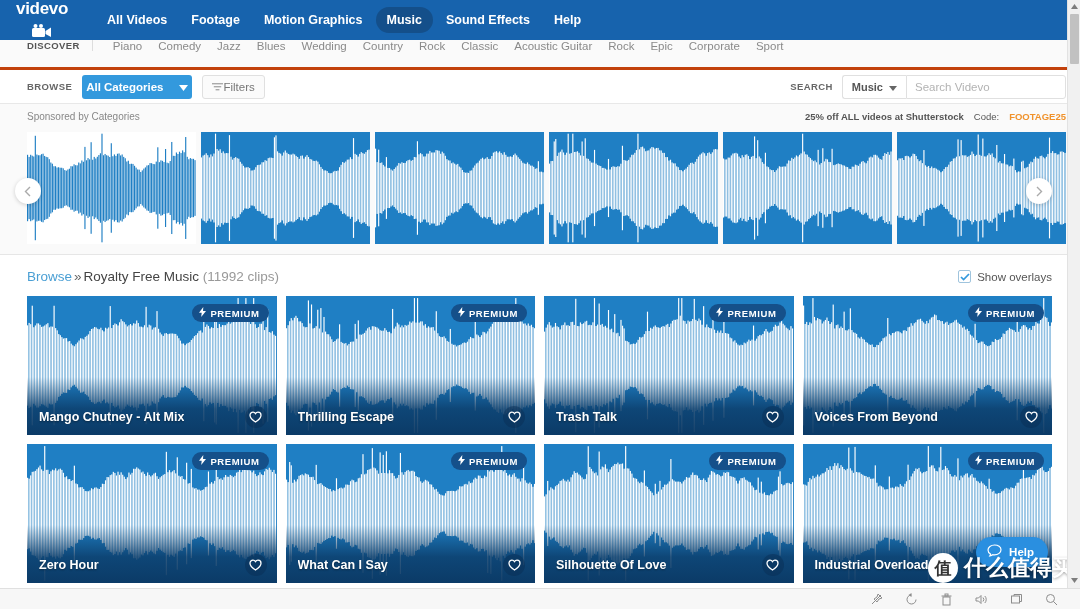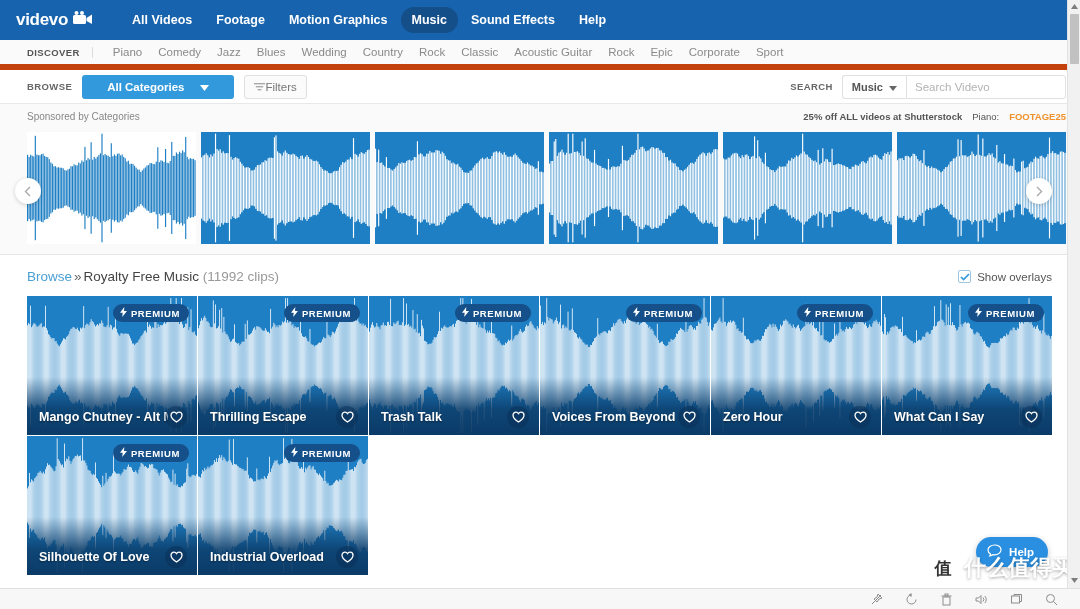--- a/index.html
+++ b/index.html
@@ -14,21 +14,21 @@
 
   
   .topnav {
     height: 40px;
     background: #1763ad;
     display: flex;
     align-items: center;
     padding: 0 14px 0 16px;
     position: relative;
   }
-  .logo { display: flex; align-items: center; gap: 5px; margin-right: 28px; }
+  .logo { display: flex; align-items: center; gap: 5px; margin-right: 28px; flex-direction: column; }
   .logo-text {
     color: #fff; font-size: 17px; font-weight: bold; letter-spacing: -0.3px;
   }
   .logo-cam { display: block; }
   .nav-links { display: flex; align-items: center; gap: 2px; }
   .nav-link {
     color: #fff; font-size: 12.5px; font-weight: bold;
     padding: 6px 11px; border-radius: 13px; white-space: nowrap;
     text-decoration: none; cursor: pointer;
   }
@@ -40,22 +40,22 @@
   .join-btn {
     background: #f0922b; color: #fff; font-weight: bold; font-size: 12px;
     border: none; border-radius: 15px; padding: 7px 15px 7px 12px;
     display: flex; align-items: center; gap: 5px; cursor: pointer;
     white-space: nowrap;
   }
   .login-link { color: #fff; font-size: 12px; font-weight: bold; cursor: pointer; }
 
   
   .discover-row {
-    height: 30px; background: #fafafa; border-bottom: 6px solid #c2410c;
-    display: flex; align-items: center; padding-left: 27px; gap: 0;
+    height: 30px; background: #fafafa; border-bottom: 3px solid #c2410c;
+    display: flex; align-items: flex-start; padding-left: 27px; gap: 0;
   }
   .discover-label {
     font-size: 9.5px; font-weight: bold; color: #555; letter-spacing: 0.4px;
     padding-right: 12px; border-right: 1px solid #ddd; margin-right: 12px;
   }
   .discover-item {
     font-size: 11.5px; color: #8a8a8a; padding: 0 8px; cursor: pointer;
     white-space: nowrap;
   }
 
@@ -63,21 +63,21 @@
   .browse-row {
     height: 34px; background: #fff; border-bottom: 1px solid #e8e8e8;
     display: flex; align-items: center; padding: 0 14px 0 27px;
   }
   .browse-label {
     font-size: 9.5px; font-weight: bold; color: #666; letter-spacing: 0.4px;
     margin-right: 10px;
   }
   .cat-btn {
     background: #3399dd; color: #fff; font-size: 11.5px; font-weight: bold;
-    border: none; border-radius: 3px; padding: 6px 25px;
+    border: none; border-radius: 3px; padding: 6px 4px;
     display: flex; align-items: center; gap: 16px; cursor: pointer;
   }
   .filters-btn {
     margin-left: 10px; background: #fbfbfb; border: 1px solid #e0e0e0;
     border-radius: 3px; font-size: 11.5px; color: #777; padding: 5px 9px;
     display: flex; align-items: center; gap: 0; cursor: pointer;
   }
   .search-area { margin-left: auto; display: flex; align-items: center; gap: 0; }
   .search-label {
     font-size: 9.5px; font-weight: bold; color: #666; letter-spacing: 0.4px;
@@ -143,21 +143,21 @@
   .crumb .count { color: #999; }
   .overlay-toggle {
     margin-left: auto; display: flex; align-items: center; gap: 6px;
     font-size: 11.5px; color: #555; cursor: pointer;
   }
   .cb {
     width: 13px; height: 13px; border: 1px solid #9fc4dd; border-radius: 2px;
     background: #fff; display: flex; align-items: center; justify-content: center;
   }
   .grid {
-    display: grid; grid-template-columns: repeat(6, 1fr); gap: 1px;
+    display: grid; grid-template-columns: repeat(4, 1fr); gap: 9px;
     padding: 0 14px 8px 27px;
   }
   .card {
     position: relative; height: 139px; overflow: hidden; cursor: pointer;
     background: #1f7fc4;
   }
   .card svg.wave { display: block; width: 100%; height: 100%; }
   .card-grad {
     position: absolute; left: 0; right: 0; bottom: 0; height: 58px;
     background: linear-gradient(to bottom, rgba(13,70,120,0) 0%, rgba(11,60,105,0.85) 55%, rgba(10,55,98,0.95) 100%);
@@ -310,21 +310,21 @@
         </svg>
       </span>
     </div>
   </div>
 </div>
 
 <div class="sponsor-bar">
   <span>Sponsored by Categories</span>
   <div class="sponsor-right">
     <span class="txt">25% off ALL videos at Shutterstock</span>
-    <span class="code-lbl">Piano:</span>
+    <span class="code-lbl">Code:</span>
     <span class="code">FOOTAGE25</span>
   </div>
 </div>
 
 <div class="carousel-wrap">
   <div class="carousel-arrow left">
     <svg width="8" height="11" viewBox="0 0 8 11">
         <polyline points="6,1 1.5,5.5 6,10" fill="none" stroke="#aaa" stroke-width="1.4"></polyline>
       </svg>
   </div>

